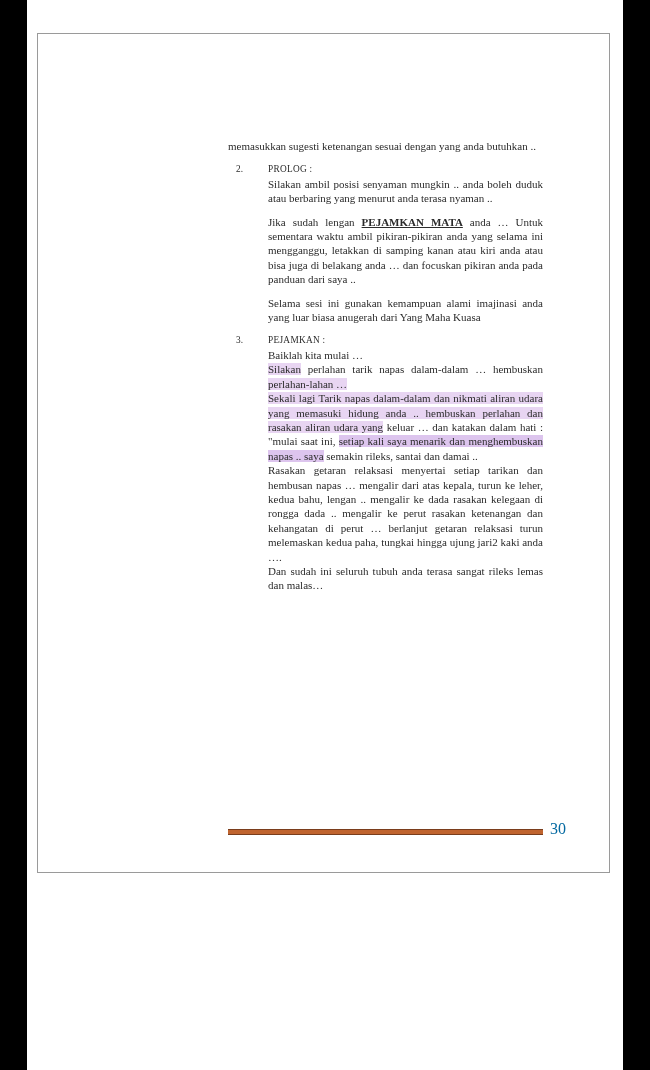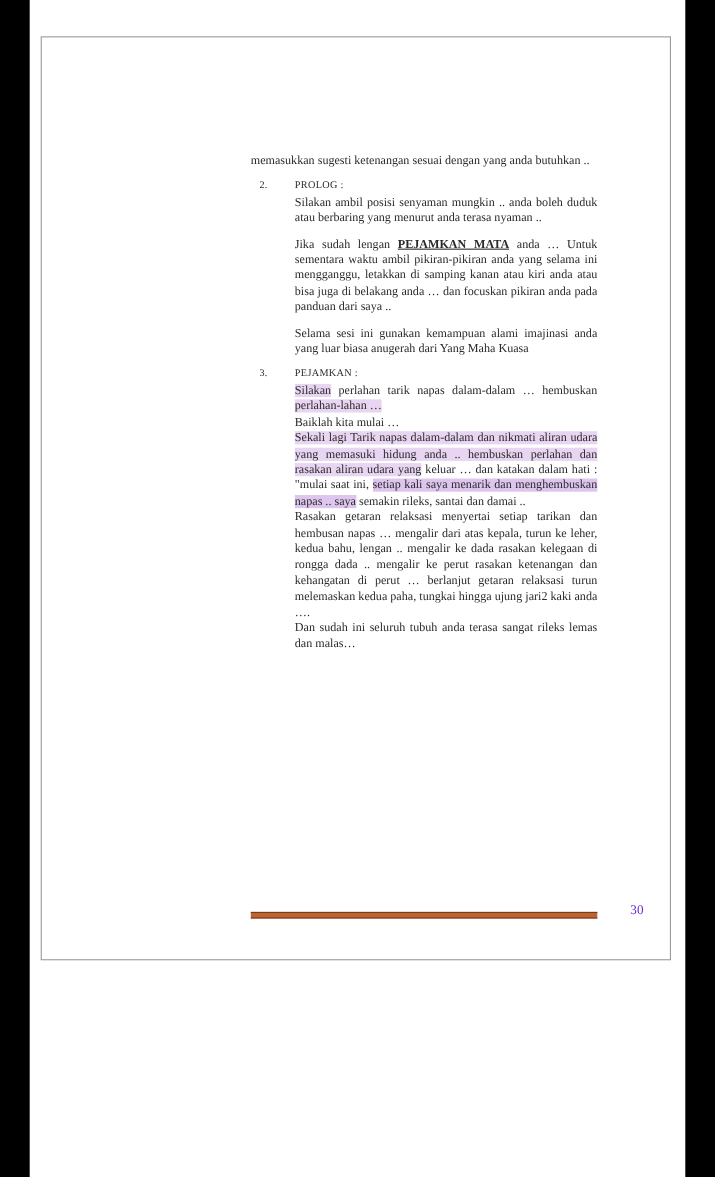--- a/index.html
+++ b/index.html
@@ -93,24 +93,23 @@
     width: 315px;
     height: 4px;
     background: #c0642f;
     border-top: 1px solid #7a3d1c;
     border-bottom: 1px solid #7a3d1c;
   }
   .pagenum {
     position: absolute;
     left: 322px;
     top: -6px;
-    font-size: 12px;
-    color: #6d28d9;
+    font-size: 16px;
+    color: #0369a1;
     font-family: "Liberation Serif", serif;
-    margin-left: 23px;
   }
 </style>
 </head>
 <body>
 
 <div class="page-wrap">
   <div class="page-border">
 
     <div class="content">
 
@@ -122,22 +121,22 @@
         <p class="para">Silakan ambil posisi senyaman mungkin .. anda boleh duduk atau berbaring yang menurut anda terasa nyaman ..</p>
         <p class="para">
           <span>Jika sudah lengan </span><span class="bold">PEJAMKAN MATA</span><span> anda … Untuk sementara waktu ambil  pikiran-pikiran anda yang selama ini mengganggu, letakkan di samping kanan atau kiri anda atau bisa juga di belakang anda … dan focuskan pikiran anda pada panduan dari saya ..</span>
         </p>
         <p class="para">Selama sesi ini gunakan kemampuan alami imajinasi anda yang luar biasa anugerah dari Yang Maha Kuasa</p>
       </div>
 
       <div class="numbered">
         <span class="num">3.</span>
         <div class="heading">PEJAMKAN :</div>
+        <p class="para tight">Baiklah kita mulai …</p>
         <p class="para tight"><span class="hl">Silakan</span> perlahan tarik napas dalam-dalam … hembuskan <span class="hl">perlahan-lahan …</span></p>
-        <p class="para tight">Baiklah kita mulai …</p>
         <p class="para tight"><span class="hl">Sekali lagi Tarik napas dalam-dalam dan nikmati aliran udara yang memasuki hidung anda .. hembuskan perlahan dan rasakan aliran udara yang</span> keluar … dan katakan dalam hati : "mulai saat ini, <span class="hl2">setiap kali saya menarik dan menghembuskan napas .. saya</span> semakin rileks, santai dan damai ..</p>
         <p class="para tight">Rasakan getaran relaksasi menyertai setiap tarikan dan hembusan napas … mengalir dari atas kepala, turun ke leher, kedua bahu, lengan .. mengalir ke dada rasakan kelegaan di rongga dada .. mengalir ke perut rasakan ketenangan dan kehangatan di perut … berlanjut getaran relaksasi turun melemaskan kedua paha, tungkai hingga ujung jari2 kaki anda ….</p>
         <p class="para tight">Dan sudah ini seluruh tubuh anda terasa sangat rileks lemas dan malas…</p>
       </div>
 
     </div>
 
     <div class="footer">
       <div class="rule"></div>
       <div class="pagenum">30</div>

